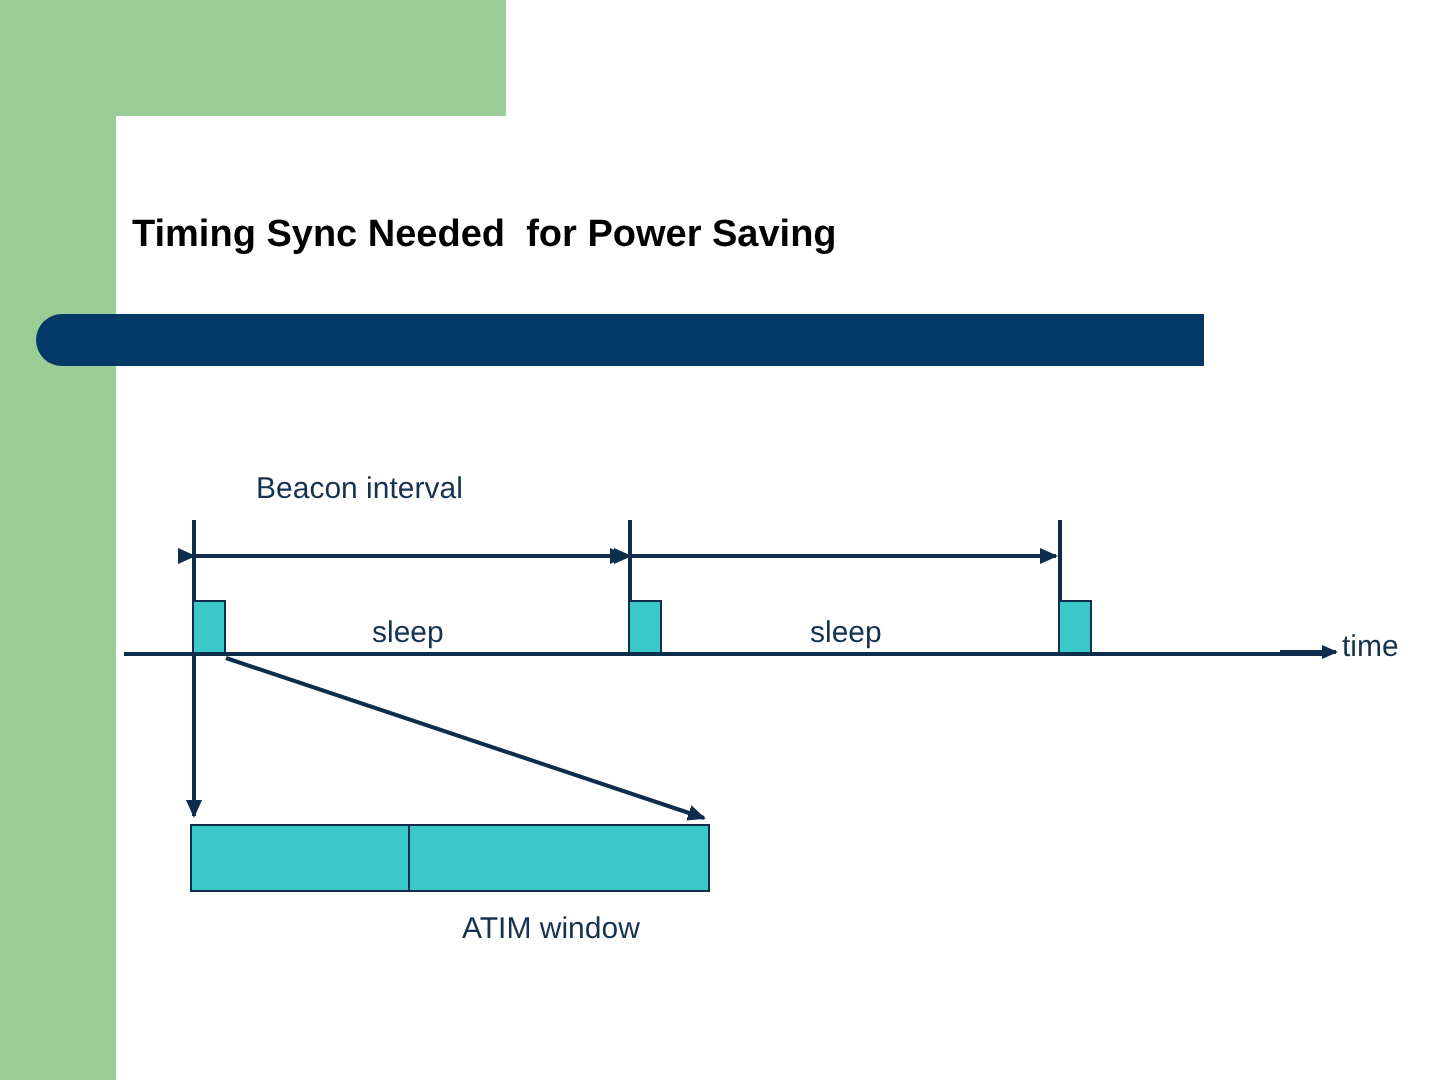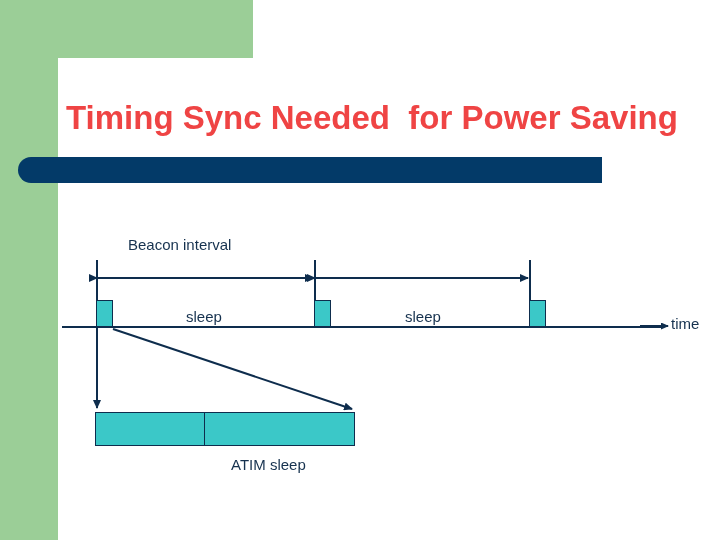--- a/index.html
+++ b/index.html
@@ -52,23 +52,23 @@
     border-top-left-radius: 13px;
     border-bottom-left-radius: 13px;
   }
 
   
   .slide-title {
     position: absolute;
     left: 66px;
     top: 101px;
     width: 640px;
-    font-size: 33px;
+    font-size: 19px;
     font-weight: bold;
-    color: #ef4444;
+    color: #000000;
     letter-spacing: 0px;
     white-space: pre;
     line-height: 34px;
   }
 
   
   .diagram {
     position: absolute;
     left: 0;
     top: 12px;
@@ -146,21 +146,21 @@
     <div class="beacon-bar" style="left:529px; top:288px; width:17px; height:27px;"></div>
 
     <div class="dg-label" style="left:186px; top:296px;">sleep</div>
     <div class="dg-label" style="left:405px; top:296px;">sleep</div>
 
     <div class="dg-label" style="left:671px; top:303px;">time</div>
 
     <div class="window-rect" style="left:95px; top:400px; width:260px; height:34px;"></div>
     <div class="window-divider" style="left:204px; top:401px; height:32px;"></div>
 
-    <div class="dg-label" style="left:231px; top:444px;">ATIM sleep</div>
+    <div class="dg-label" style="left:231px; top:444px;">ATIM window</div>
 
     <svg class="overlay" viewBox="0 0 720 540">
       <defs>
         <marker id="ah" markerWidth="9" markerHeight="8" refX="8" refY="4" orient="auto" markerUnits="userSpaceOnUse">
           <path d="M0,0 L9,4 L0,8 z" fill="#0e2d4d"></path>
         </marker>
         <marker id="ahs" markerWidth="8" markerHeight="7" refX="7" refY="3.5" orient="auto" markerUnits="userSpaceOnUse">
           <path d="M0,0 L8,3.5 L0,7 z" fill="#0e2d4d"></path>
         </marker>
       </defs>

